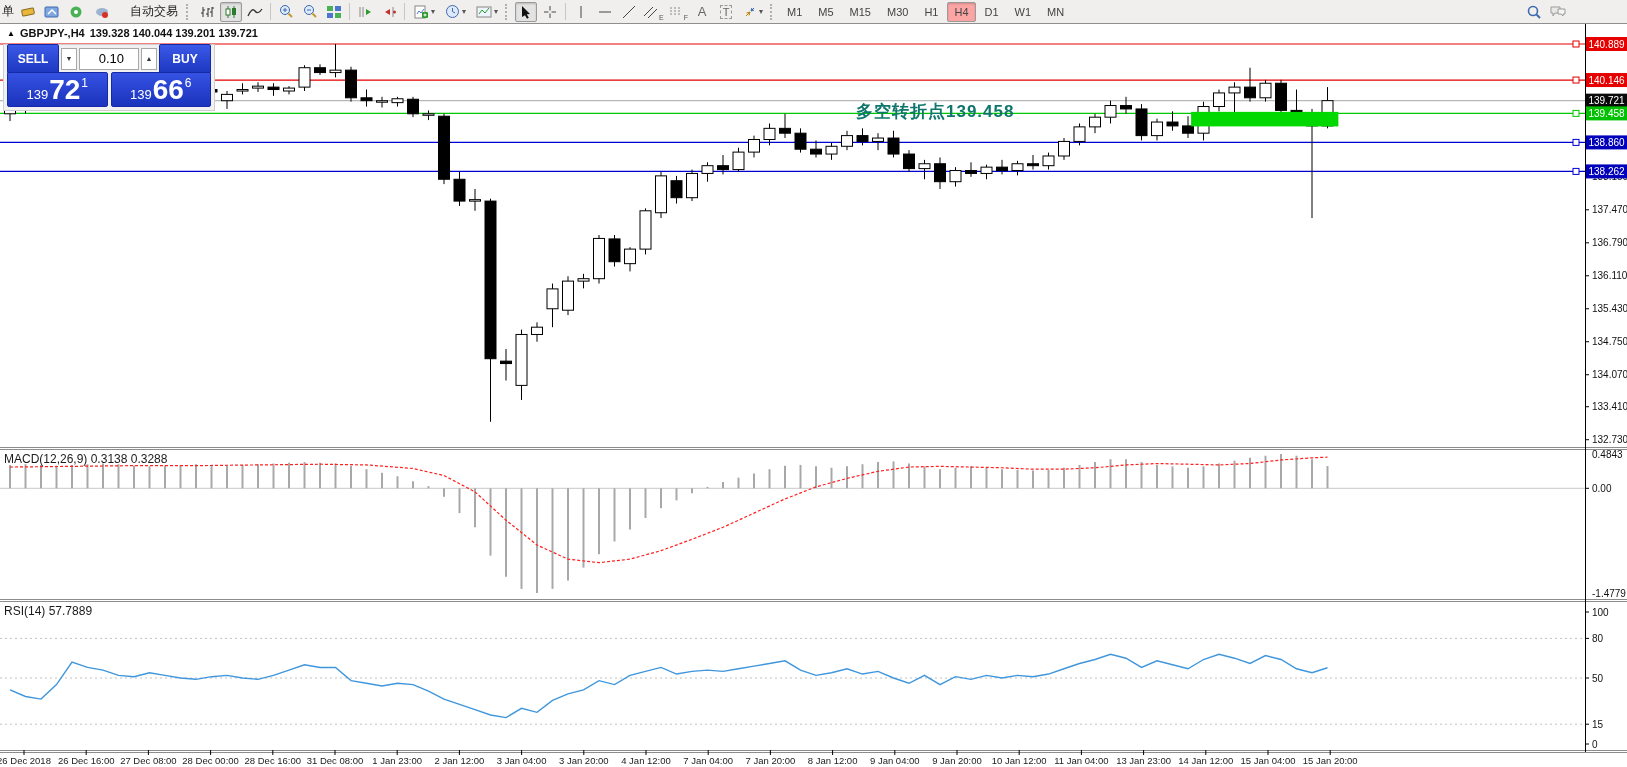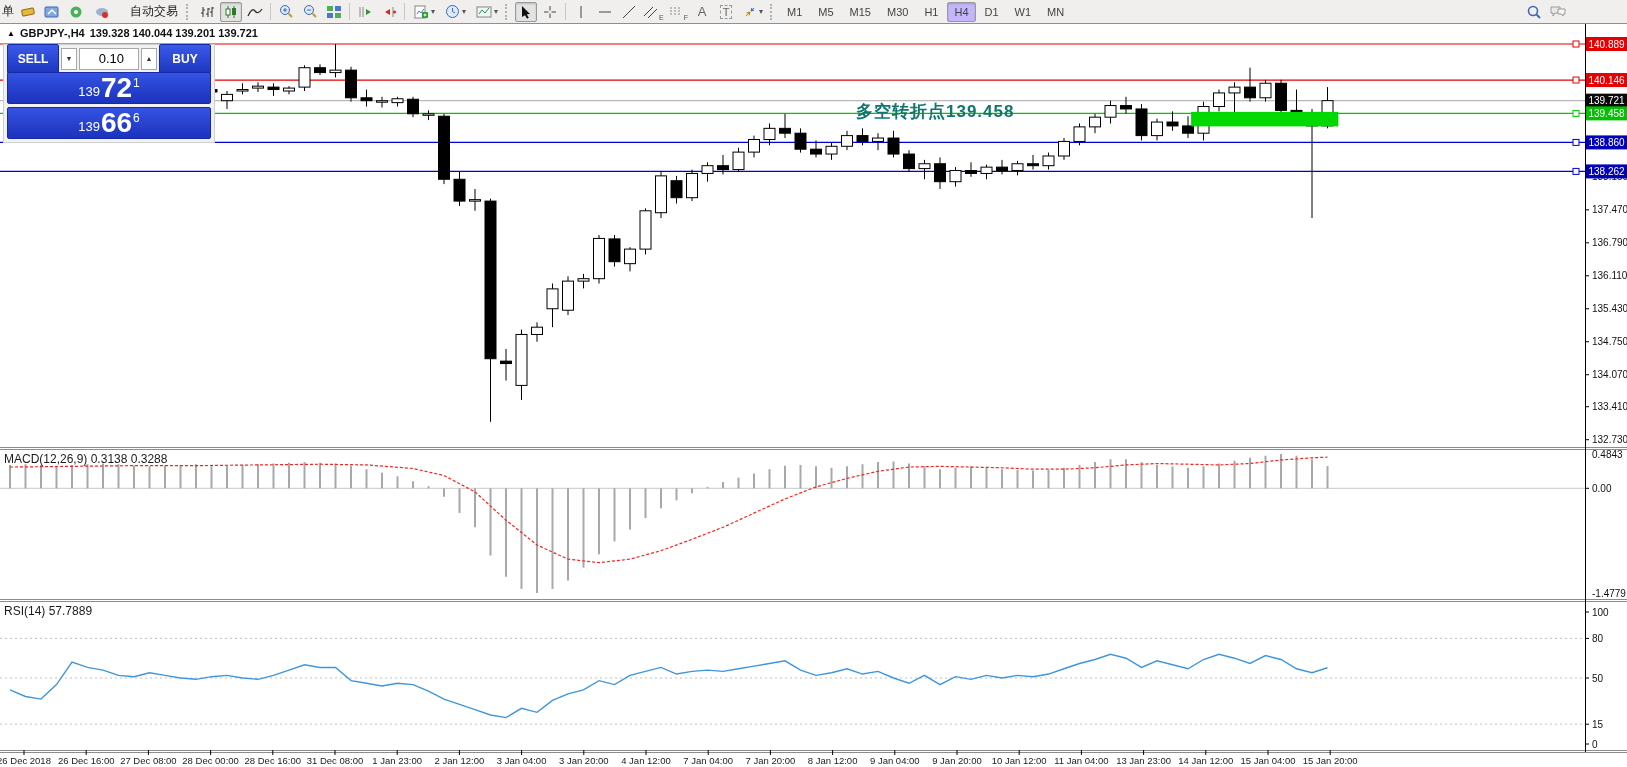--- a/index.html
+++ b/index.html
@@ -11,21 +11,21 @@
   .tb-btn{height:20px;min-width:22px;display:flex;align-items:center;justify-content:center;
           border:1px solid transparent;border-radius:2px;margin:0 1px;font-size:11px;color:#333;box-sizing:border-box;}
   .tb-btn.active{background:#e3e3e3;border-color:#9a9a9a;box-shadow:inset 0 1px 2px rgba(0,0,0,.18);}
   .tb-btn svg{display:block;}
   .tb-label{font-size:12px;color:#222;margin:0 2px;}
   .sep{width:1px;height:17px;background:#c6c6c6;margin:0 3px;}
   .grip{width:3px;height:16px;border-left:2px dotted #b0b0b0;margin:0 4px 0 2px;}
   .dd{font-size:8px;color:#555;margin-left:2px;}
   .tf-btn{height:20px;padding:0 6px;display:flex;align-items:center;font-size:11px;color:#444;
           border:1px solid transparent;border-radius:2px;margin:0 1px;box-sizing:border-box;}
-  .tf-btn.active{background:#c4b5fd;border-color:#9a9a9a;box-shadow:inset 0 1px 2px rgba(0,0,0,.18);}
+  .tf-btn.active{background:#fca5a5;border-color:#9a9a9a;box-shadow:inset 0 1px 2px rgba(0,0,0,.18);}
   .toolbar .flex{flex:1;}
   
   #chart-svg{position:absolute;top:0;left:0;z-index:10;}
   .symbol-line{position:absolute;top:27px;left:7px;z-index:20;font-size:11px;font-weight:bold;color:#111;
                display:flex;align-items:center;gap:5px;}
   .symbol-line .tri{font-size:8px;color:#000;}
   .annotation{position:absolute;top:100px;left:856px;z-index:15;font-size:17px;font-weight:bold;
               color:#0f766e;letter-spacing:1px;white-space:nowrap;}
   .ind-label{position:absolute;left:4px;z-index:20;font-size:12px;color:#1a1a1a;}
   #macd-label{top:452px;}
@@ -34,21 +34,21 @@
   .trade-panel{position:absolute;top:44px;left:3px;width:212px;z-index:25;background:#f1f1f1;
                border:1px solid #cfcfcf;box-sizing:border-box;padding:2px 3px 3px 3px;}
   .tp-row1{display:flex;align-items:center;gap:2px;height:23px;}
   .tp-btn{flex:0 0 52px;height:30px;background:linear-gradient(#3b5ae8,#1c36bf);color:#fff;font-size:12px;
           font-weight:bold;display:flex;align-items:center;justify-content:center;border:1px solid #1629a8;
           border-radius:2px;box-sizing:border-box;}
   .tp-step{flex:0 0 16px;height:22px;background:#fff;border:1px solid #a8a8a8;display:flex;align-items:center;
            justify-content:center;font-size:7px;color:#333;box-sizing:border-box;}
   .tp-vol{flex:1;height:22px;background:#fff;border:1px solid #a8a8a8;font-size:13px;color:#000;
           text-align:right;padding:0 14px;display:flex;align-items:center;justify-content:flex-end;box-sizing:border-box;}
-  .tp-row2{display:flex;gap:3px;margin-top:2px;flex-direction:column;}
+  .tp-row2{display:flex;gap:3px;margin-top:2px;}
   .tp-tile{flex:1;height:35px;background:linear-gradient(#3552e2,#1b33bd);border:1px solid #1629a8;border-radius:2px;
            color:#fff;display:flex;align-items:center;justify-content:center;box-sizing:border-box;}
   .tp-tile .small{font-size:13px;align-self:flex-end;margin-bottom:4px;}
   .tp-tile .big{font-size:28px;font-weight:bold;line-height:30px;margin:0 1px;}
   .tp-tile .sup{font-size:12px;align-self:flex-start;margin-top:3px;}
 </style>
 </head>
 <body>
 
 <div class="toolbar">

